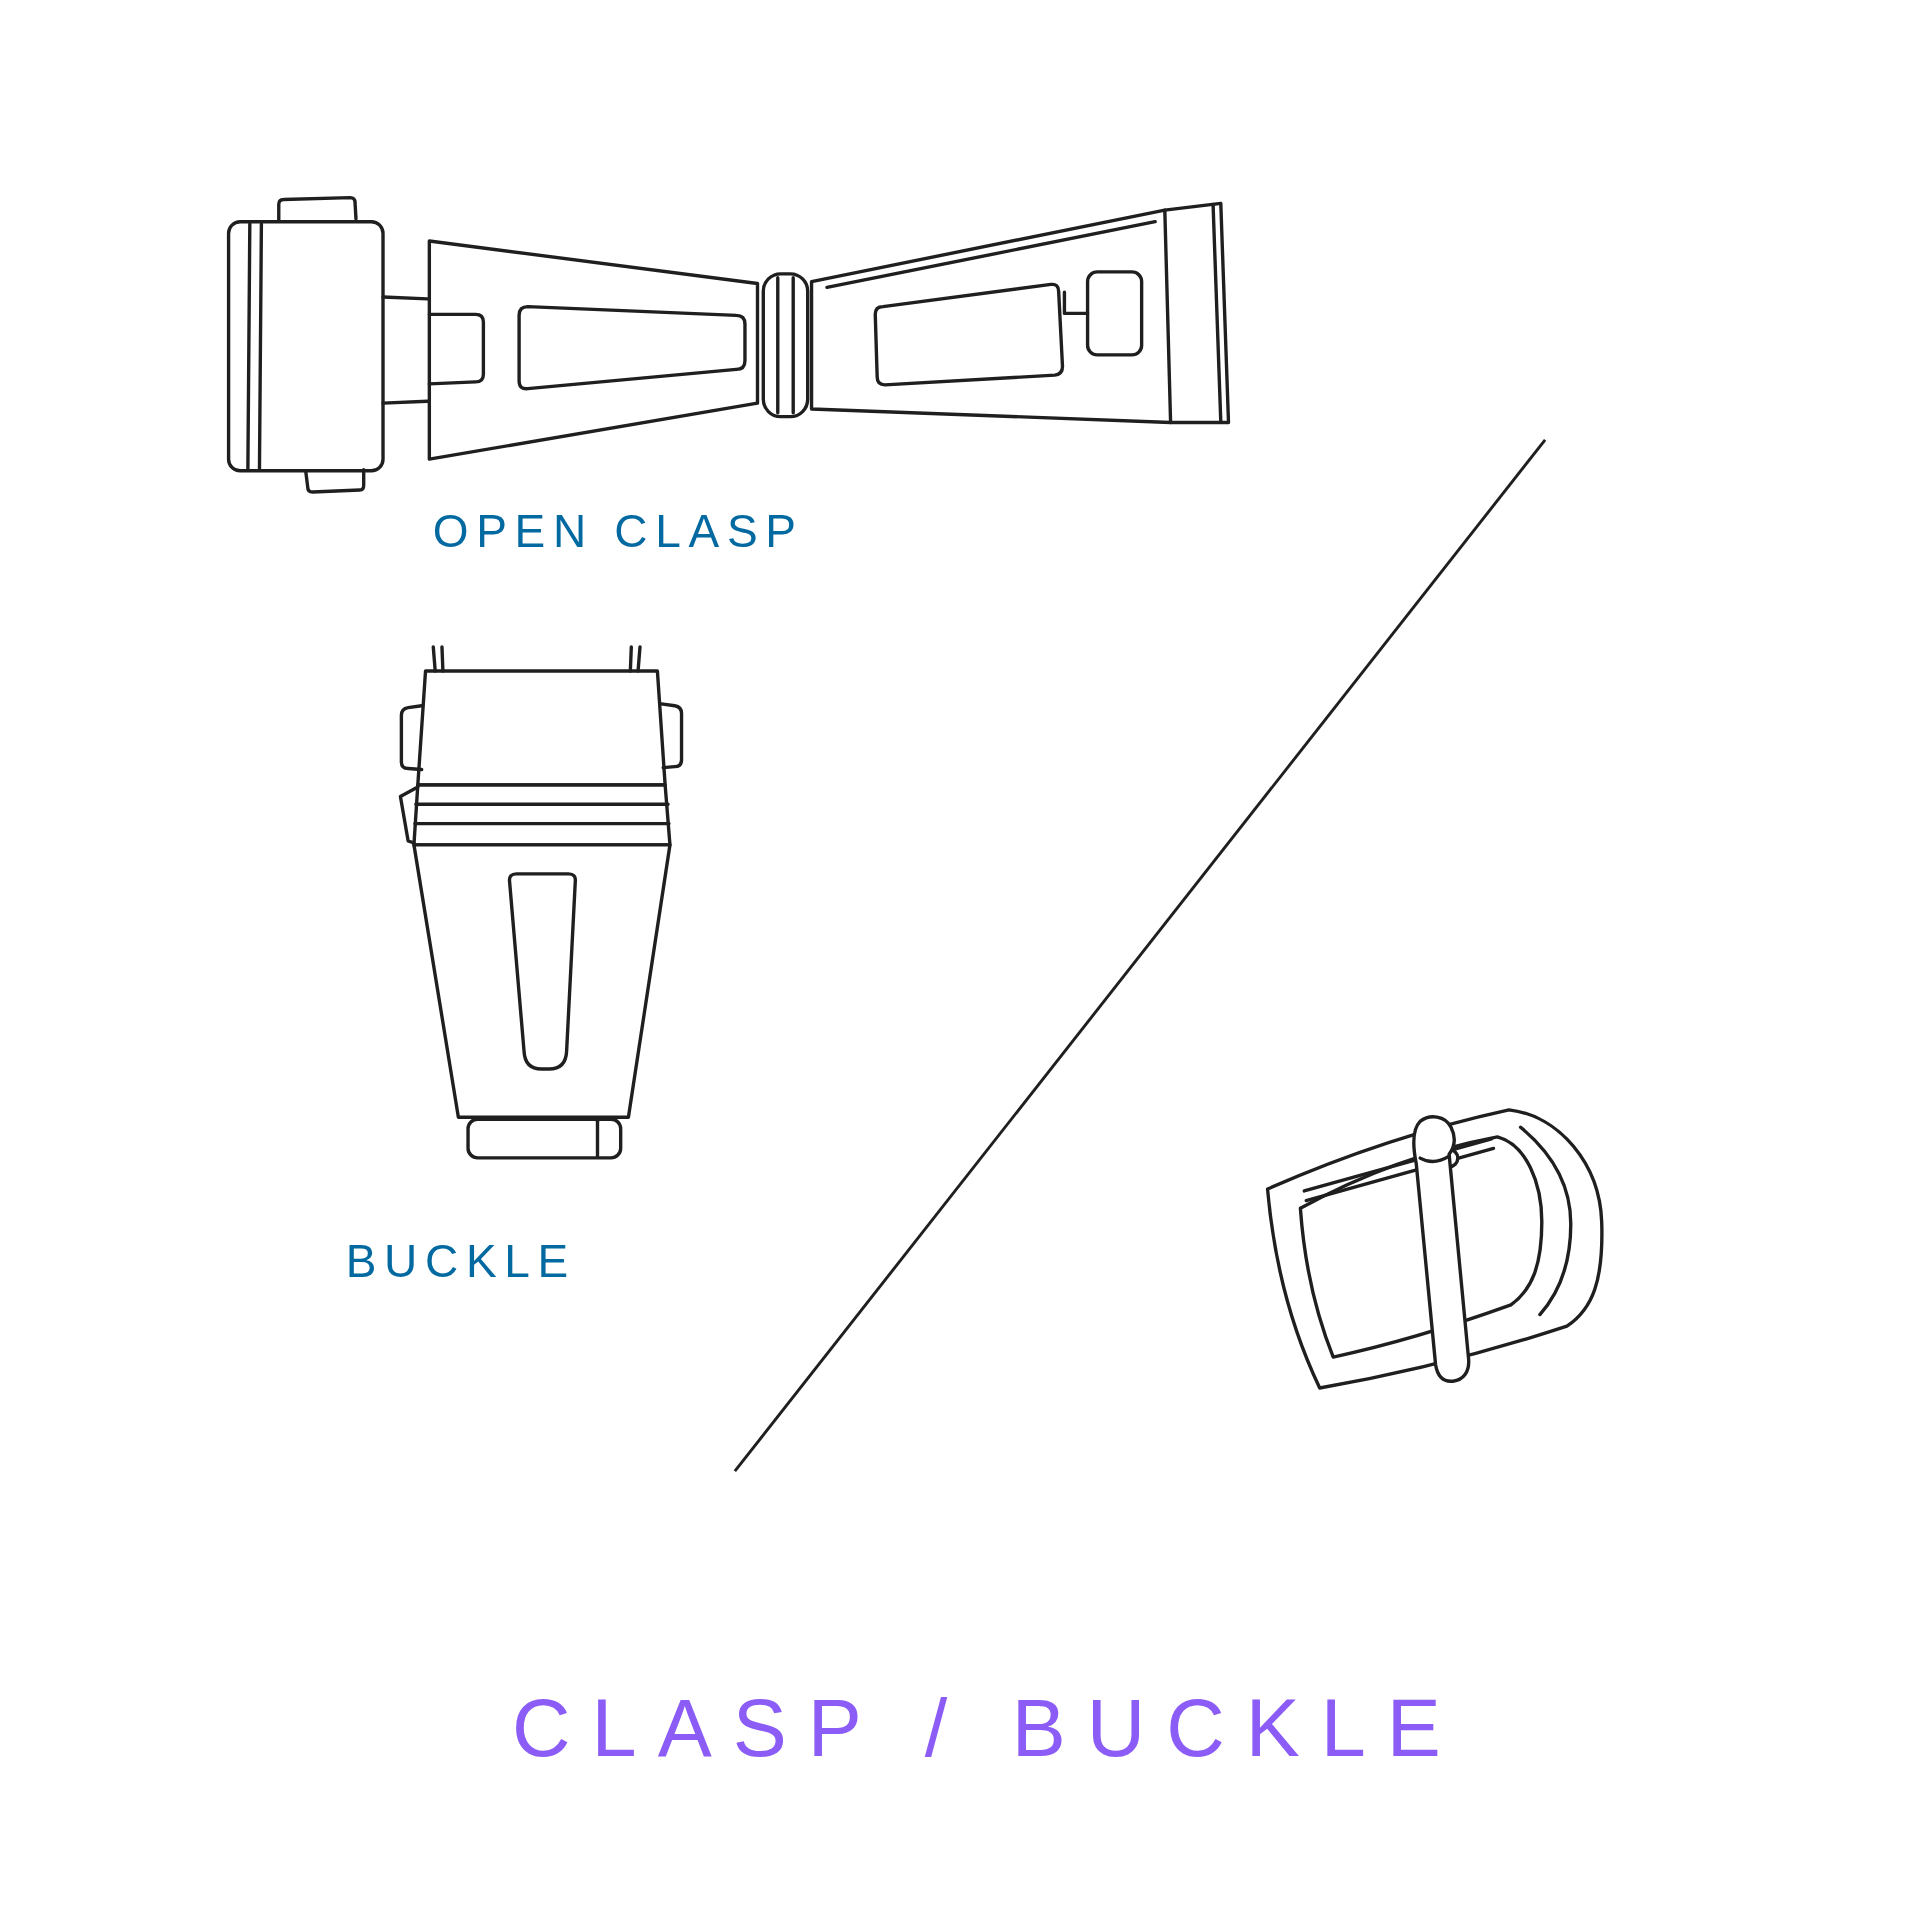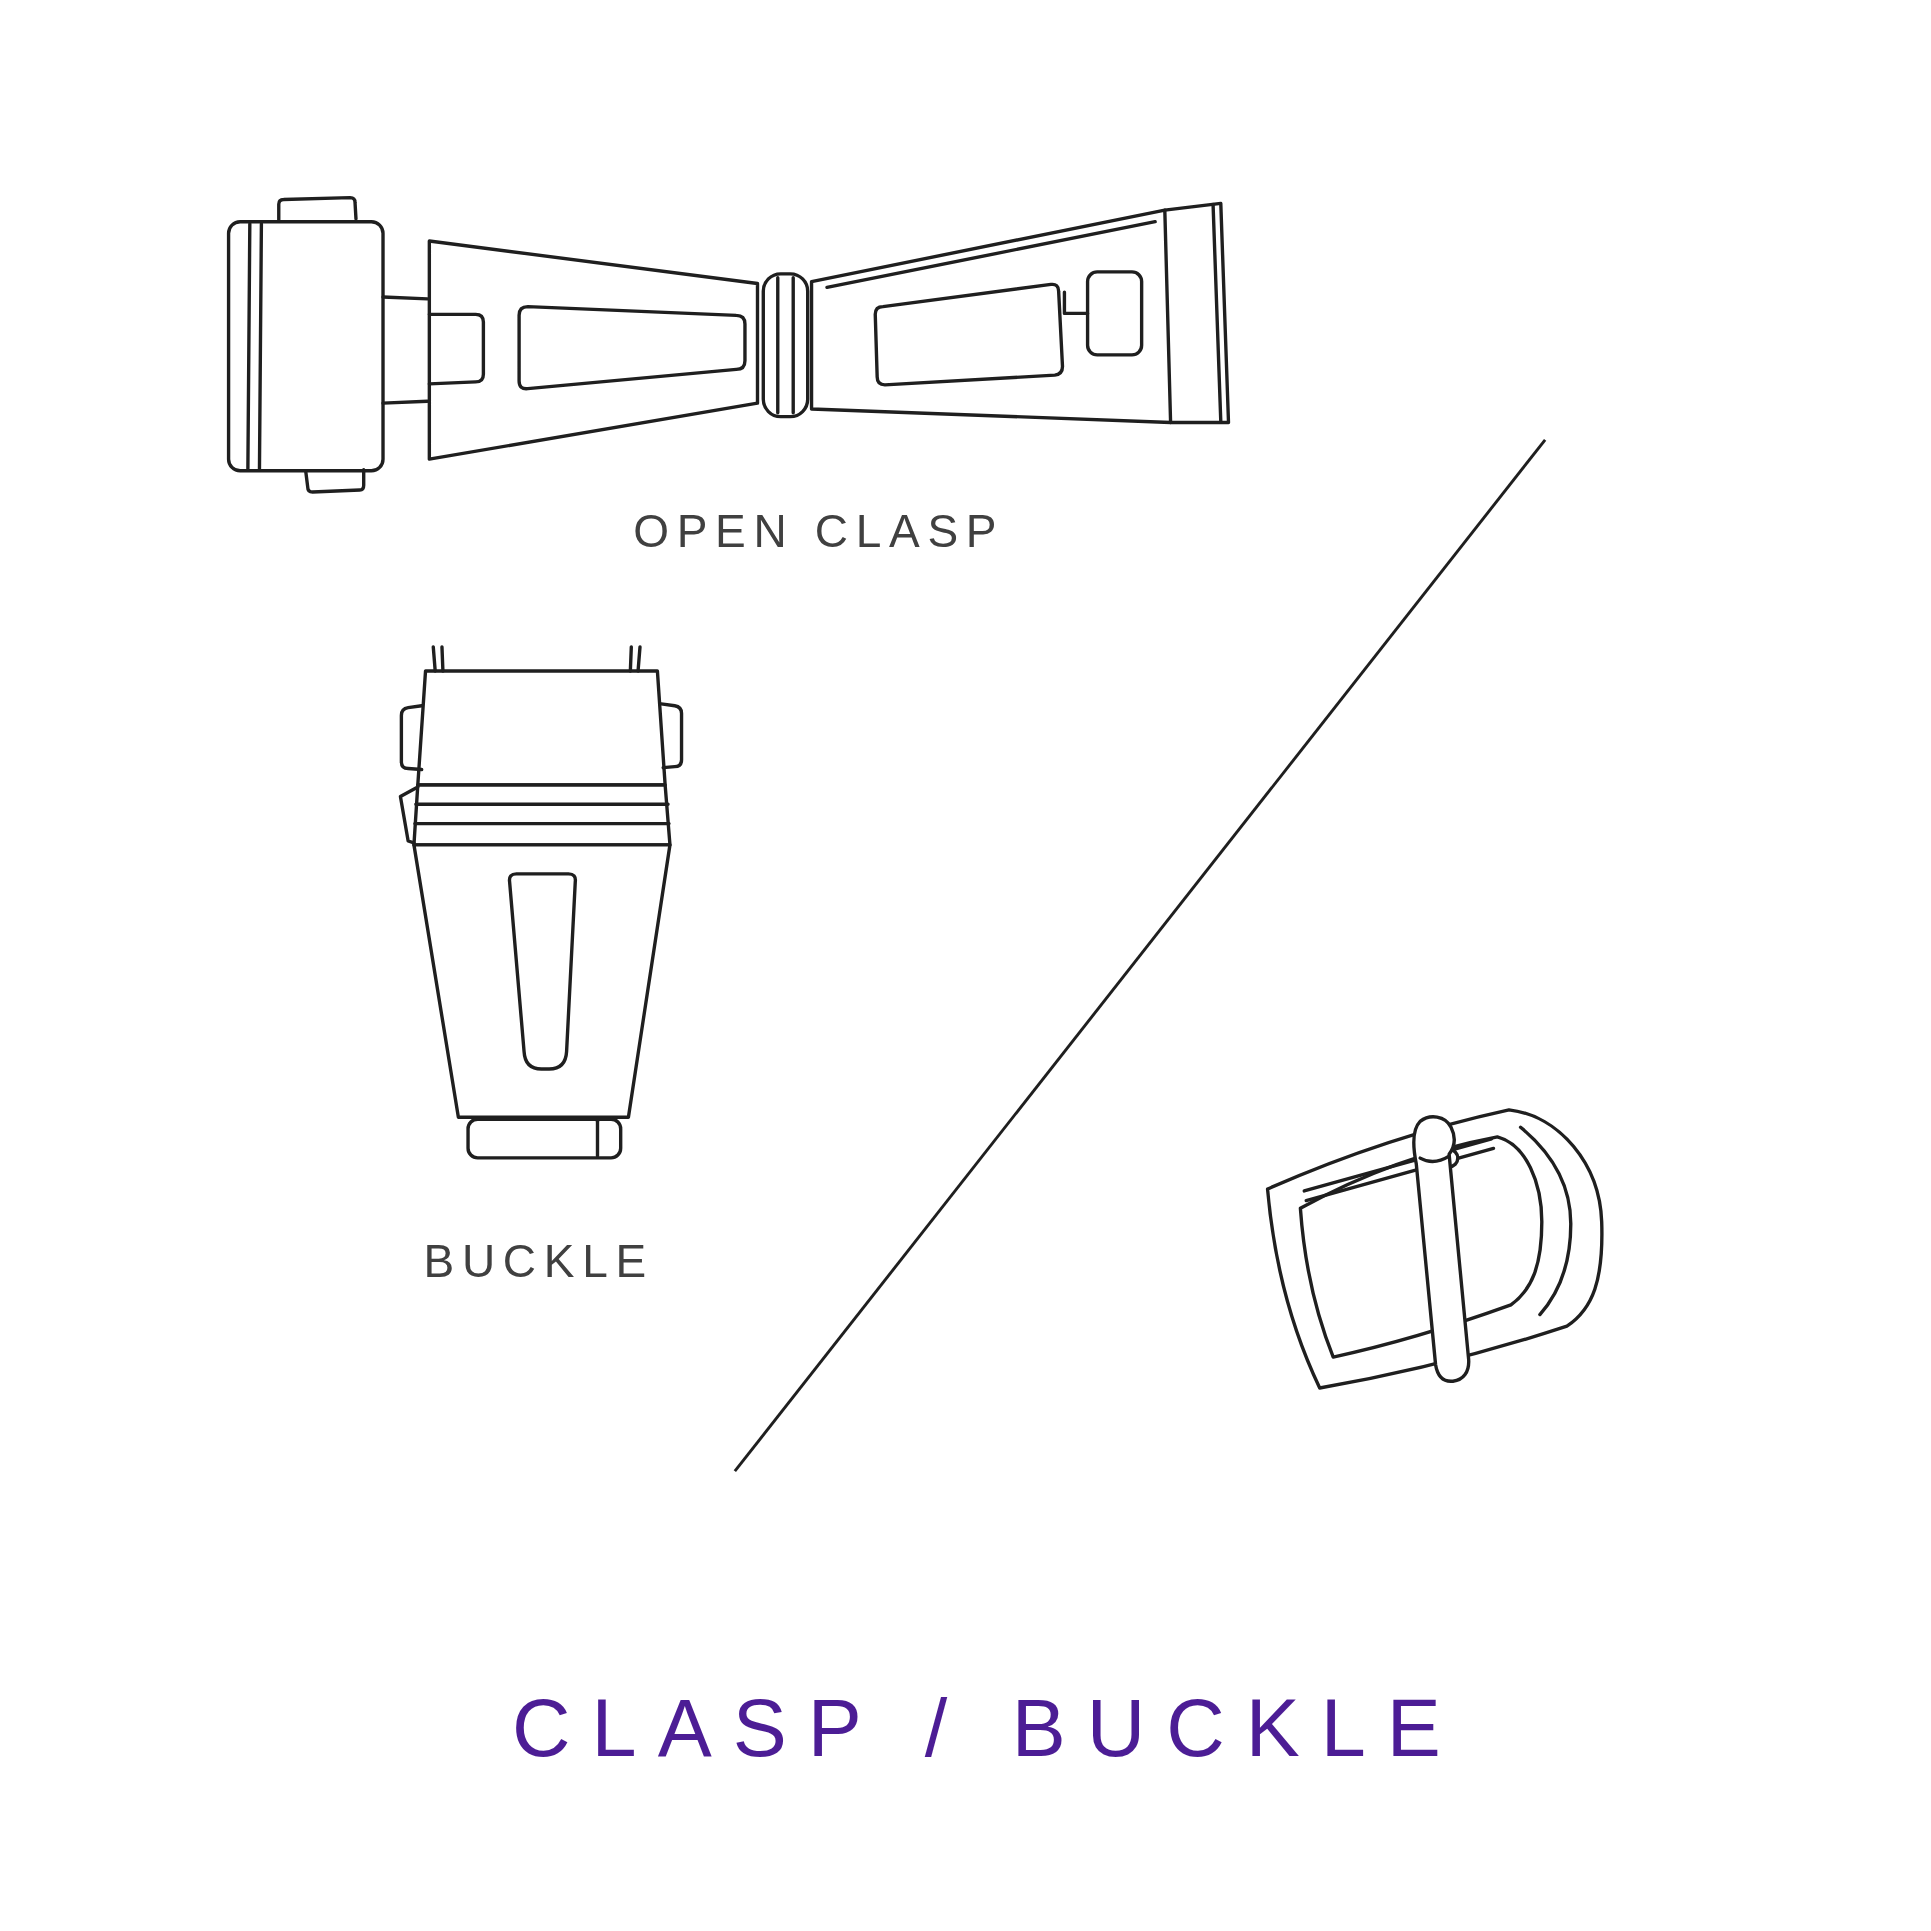--- a/index.html
+++ b/index.html
@@ -8,32 +8,31 @@
     width: 1931px;
     height: 1931px;
     background: #ffffff;
     overflow: hidden;
     font-family: "Liberation Sans", sans-serif;
   }
   .fig { position: absolute; }
   .fig svg { display: block; width: 100%; height: 100%; }
   .caption {
     position: absolute;
-    text-align: center;
-    color: #404040;
+    color: #0369a1;
     font-weight: 500;
     font-size: 46px;
     letter-spacing: 7.7px;
     padding-left: 7.7px; 
     white-space: nowrap;
   }
   .title {
     position: absolute;
     text-align: center;
-    color: #4c1d95;
+    color: #8b5cf6;
     font-weight: 500;
     font-size: 81px;
     letter-spacing: 21px;
     padding-left: 21px;
     white-space: nowrap;
   }
   .stroke { fill: none; }
 </style>
 </head>
 <body>

